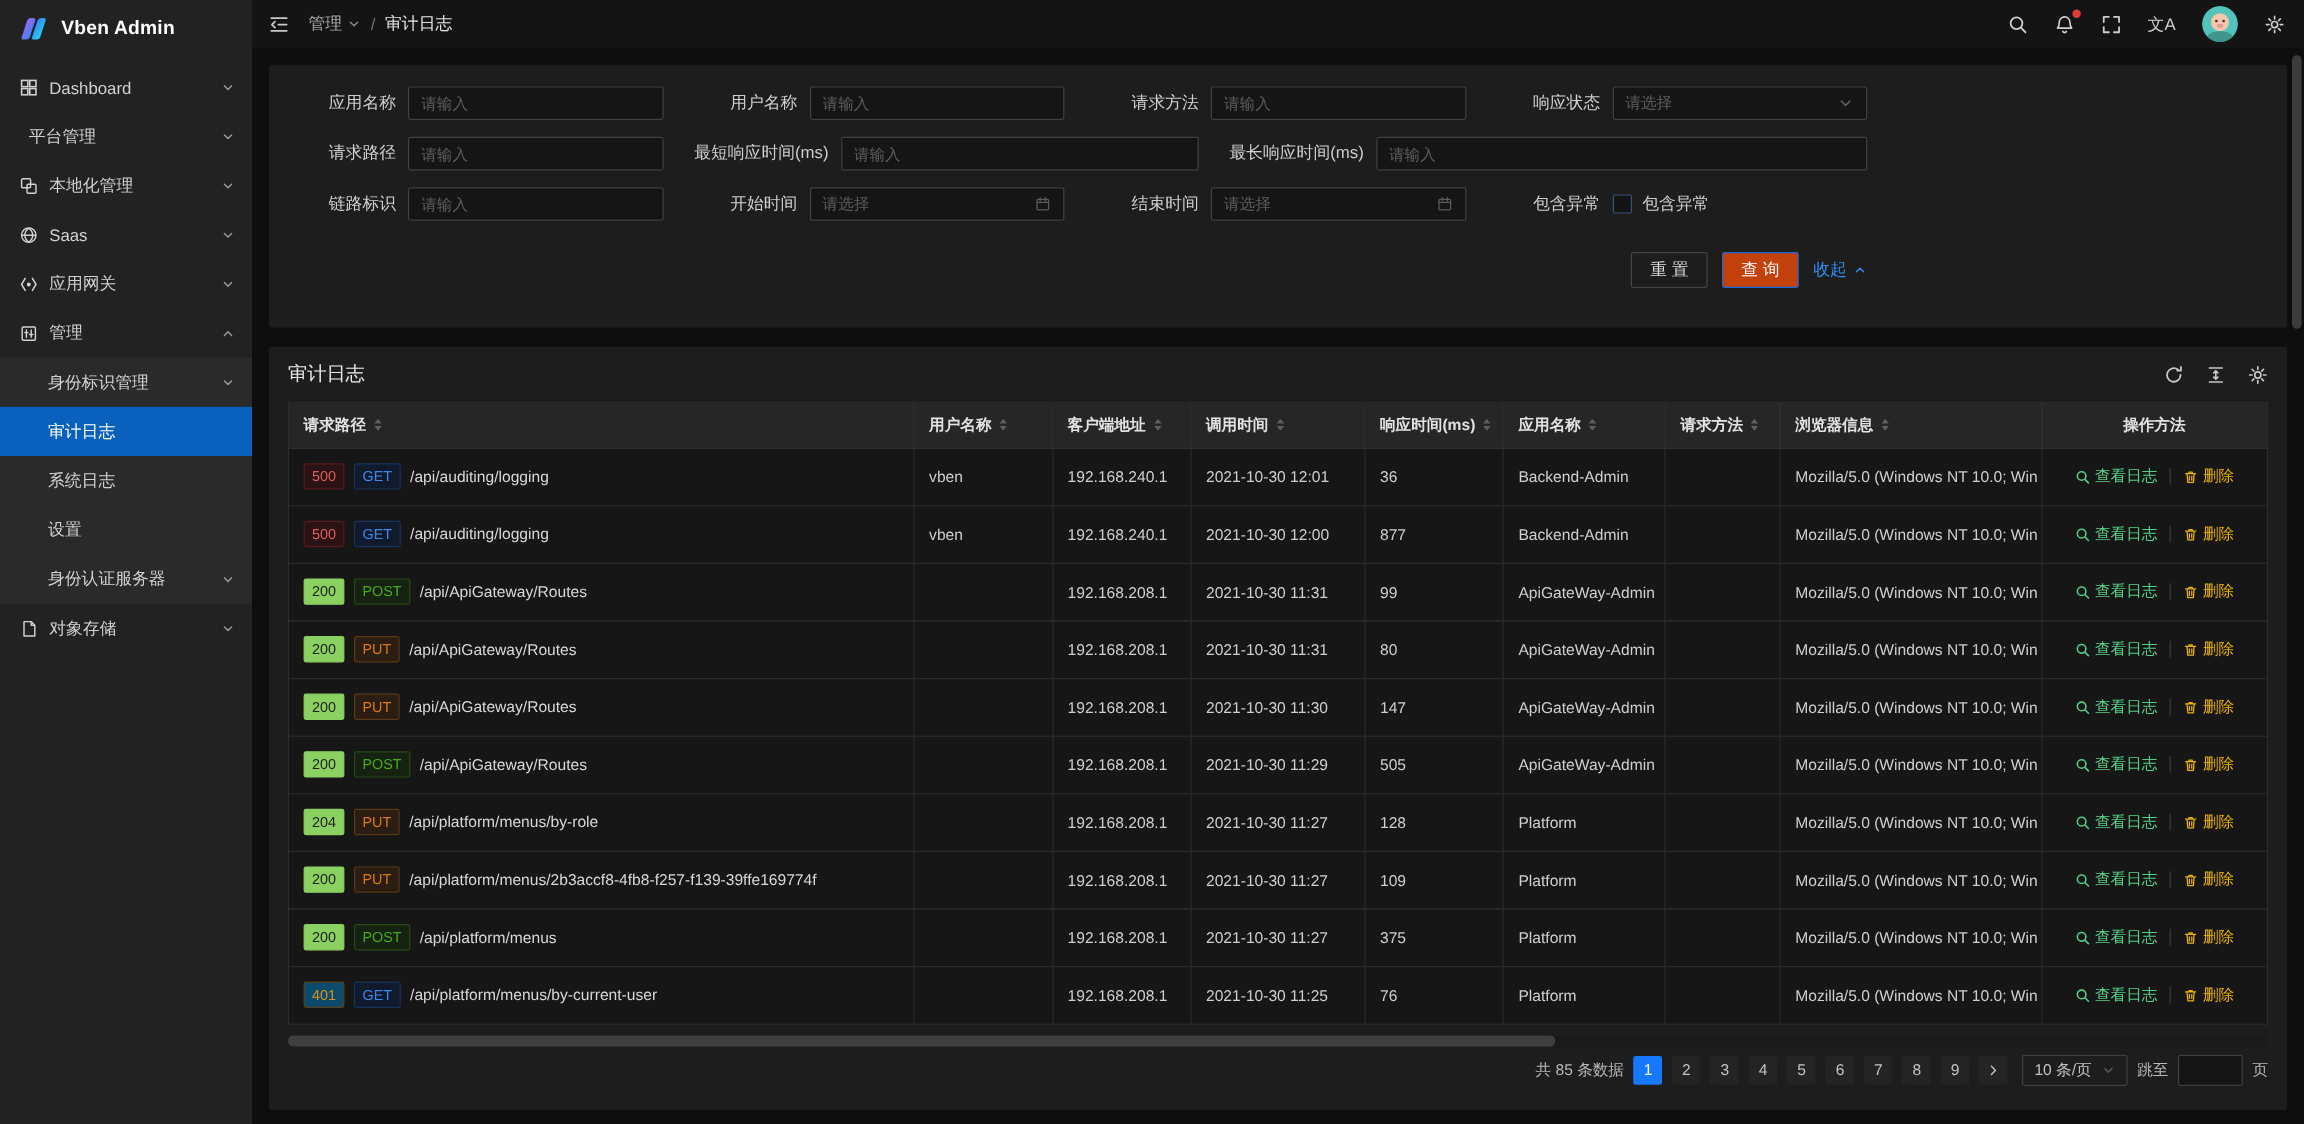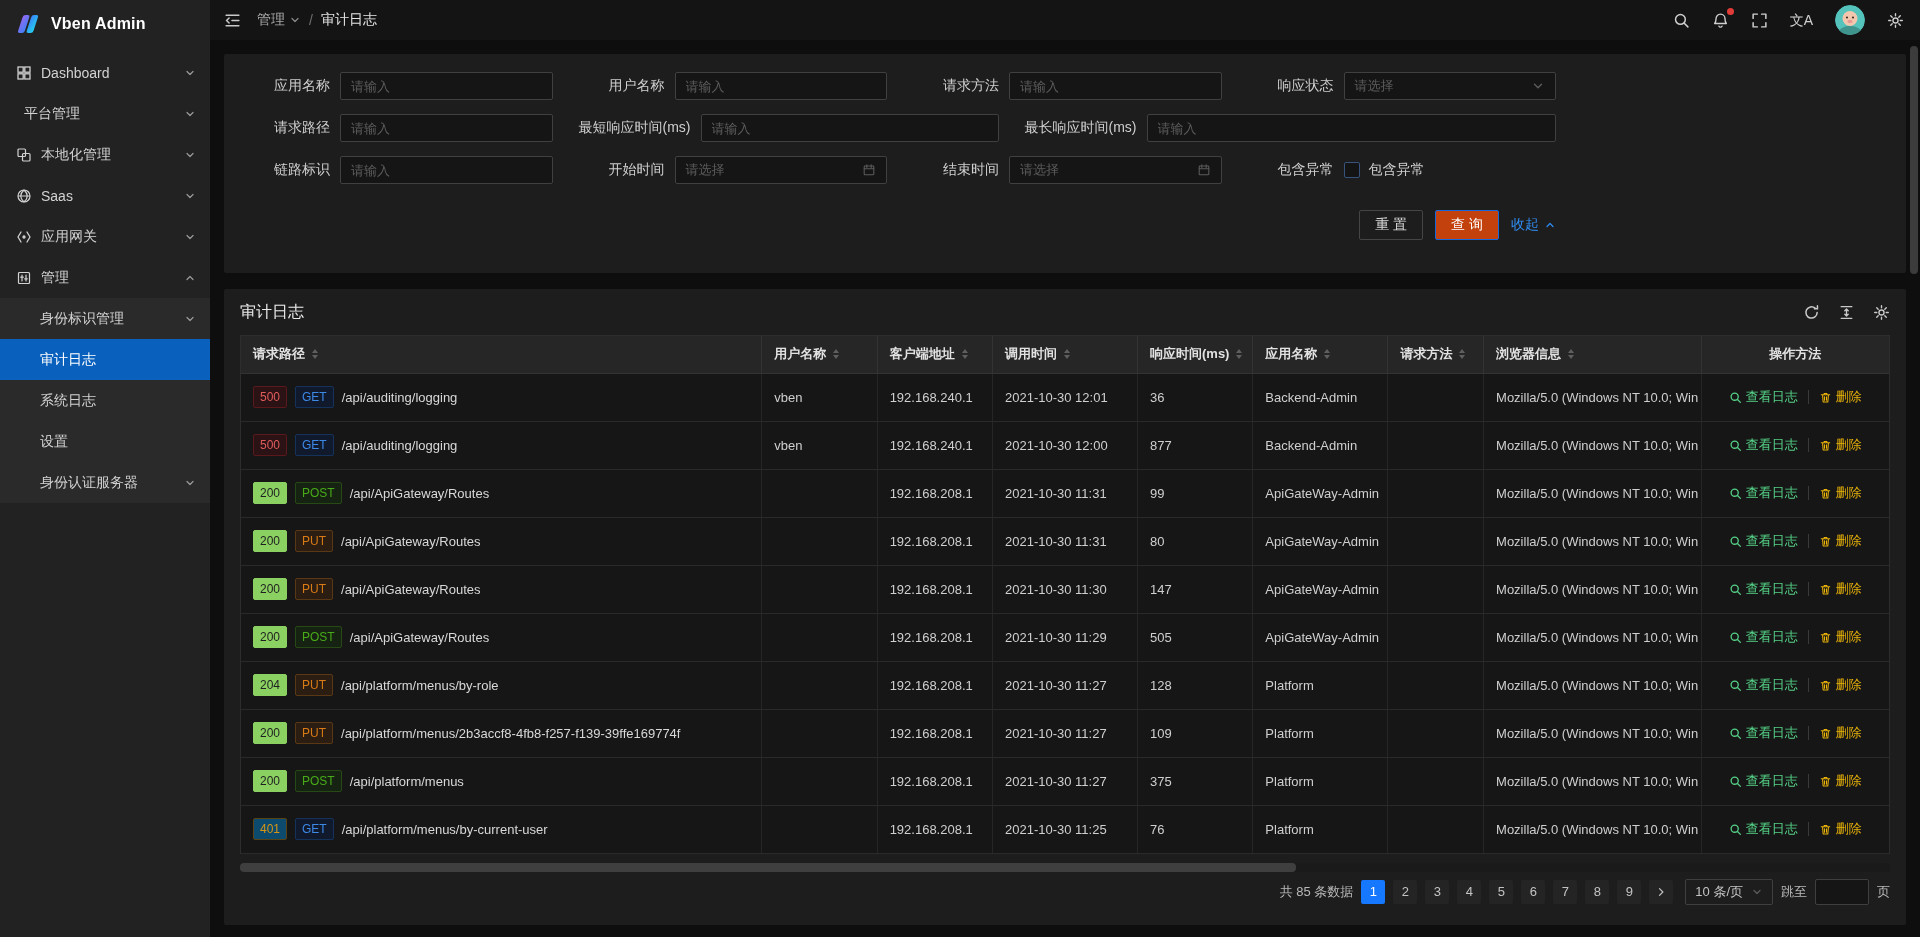--- a/index.html
+++ b/index.html
@@ -237,20 +237,34 @@
           <span class="mi-label">设置</span>
         </div>
         <div class="menu-item sub grouped">
           <span class="mi-label">身份认证服务器</span>
           <span class="mi-chevron">
             <svg viewBox="0 0 16 16" fill="none" stroke="currentColor" stroke-width="1.6" stroke-linecap="round" stroke-linejoin="round">
               <path d="M4 6l4 4 4-4"></path>
             </svg>
           </span>
         </div>
+        <div class="menu-item">
+          <span class="mi-icon">
+            <svg viewBox="0 0 16 16" fill="none" stroke="currentColor" stroke-width="1.2" stroke-linejoin="round">
+              <path d="M4 2h6l3 3v9H4z"></path>
+              <path d="M10 2v3h3"></path>
+            </svg>
+          </span>
+          <span class="mi-label">对象存储</span>
+          <span class="mi-chevron">
+            <svg viewBox="0 0 16 16" fill="none" stroke="currentColor" stroke-width="1.6" stroke-linecap="round" stroke-linejoin="round">
+              <path d="M4 6l4 4 4-4"></path>
+            </svg>
+          </span>
+        </div>
       </nav>
   </aside>
 
   <div class="main">
     <header class="topbar">
       <div class="tb-left">
         <span class="fold">
             <svg viewBox="0 0 16 16" fill="none" stroke="currentColor" stroke-width="1.4" stroke-linecap="round" stroke-linejoin="round">
               <path d="M2 3h12M7.5 8H14M2 13h12M4.8 5.6 2.4 8l2.4 2.4"></path>
             </svg>

